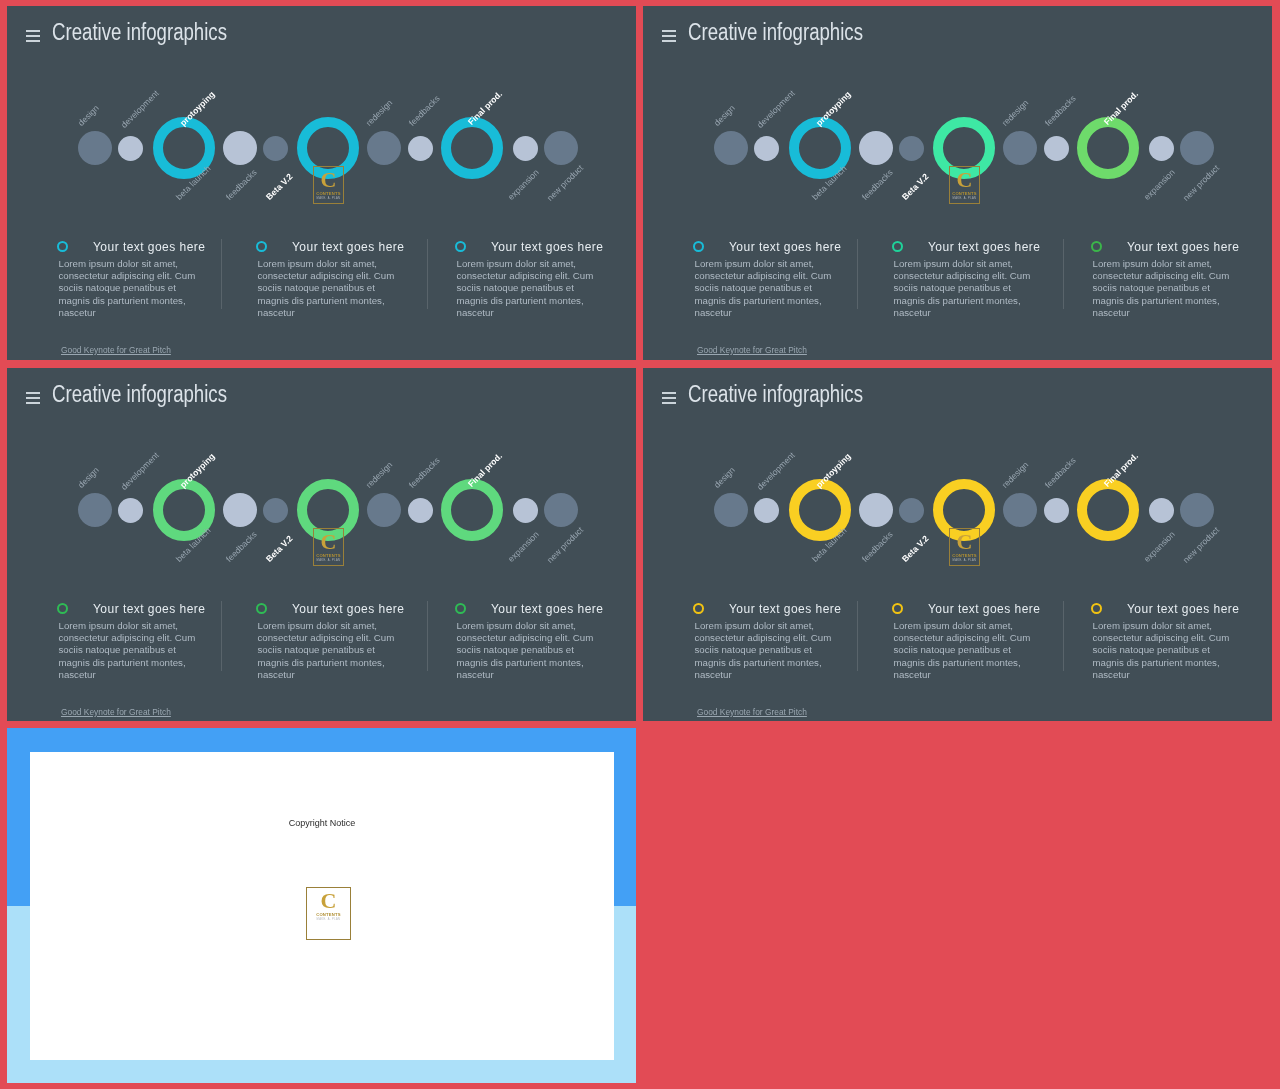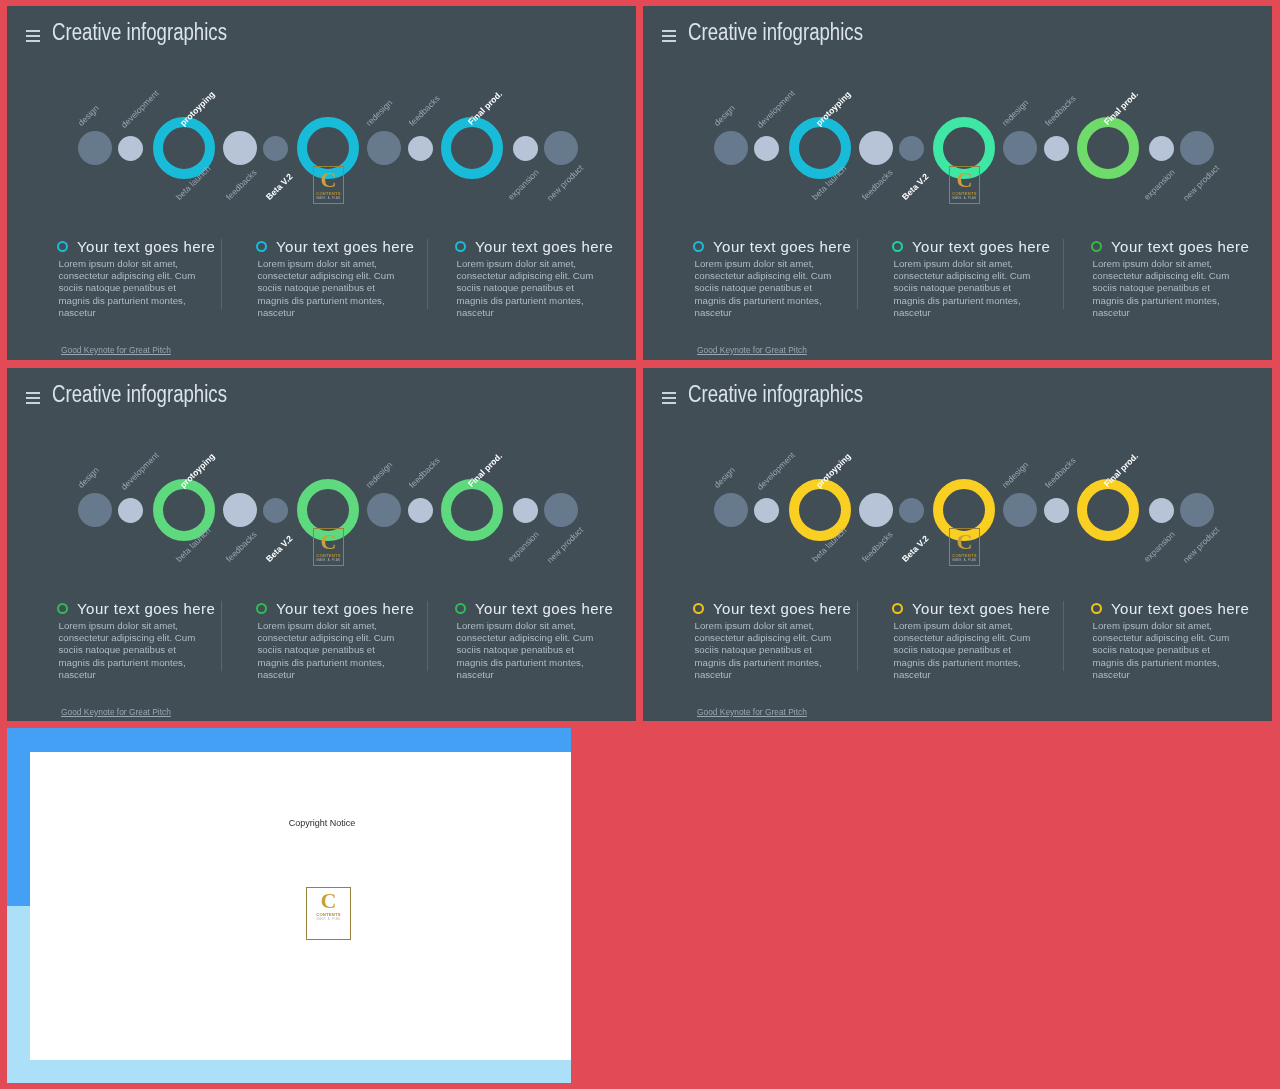--- a/index.html
+++ b/index.html
@@ -3,21 +3,21 @@
 <meta charset="utf-8">
 <style>
   html,body{margin:0;padding:0;}
   body{width:1280px;height:1089px;background:#e24b55;font-family:"Liberation Sans",sans-serif;overflow:hidden;}
   .grid{position:absolute;left:0;top:0;width:1280px;height:1089px;}
   .slide{position:absolute;background:#414e56;overflow:hidden;}
   .s1{left:7px;top:6px;width:629px;height:354px;}
   .s2{left:643px;top:6px;width:629px;height:354px;}
   .s3{left:7px;top:368px;width:629px;height:353px;}
   .s4{left:643px;top:368px;width:629px;height:353px;}
-  .s5{left:7px;top:728px;width:564px;height:355px;background:#7f1d1d;text-decoration:underline;}
+  .s5{left:7px;top:728px;width:629px;height:355px;background:#7f1d1d;text-decoration:underline;}
 
   
   .hamburger{position:absolute;left:19px;top:23.5px;width:14px;height:12px;}
   .hamburger i{position:absolute;left:0;width:14px;height:2px;background:#cbd4da;display:block;}
   .hamburger i:nth-child(1){top:0;}
   .hamburger i:nth-child(2){top:5px;}
   .hamburger i:nth-child(3){top:10px;}
   .slide-title{position:absolute;left:45px;top:15px;font-size:23px;line-height:23px;color:#dce3e9;white-space:nowrap;font-weight:400;
                transform:scaleX(0.81);transform-origin:0 50%;}
 
@@ -26,21 +26,21 @@
   .dot{position:absolute;border-radius:50%;}
   .ring{position:absolute;border-radius:50%;box-sizing:border-box;}
   .tl-label{position:absolute;font-size:8.6px;line-height:9px;color:#98a5b0;white-space:nowrap;transform-origin:0 100%;
             transform:rotate(-45deg);}
   .tl-label.hi{color:#ffffff;font-weight:700;}
 
   
   .cols{position:absolute;left:0;top:0;width:629px;height:354px;}
   .col{position:absolute;top:233px;width:150px;}
   .col .bullet{position:absolute;left:0;top:2px;width:11px;height:11px;border-radius:50%;box-sizing:border-box;border:2.8px solid #1fb6d6;}
-  .col .htxt{position:absolute;left:20px;top:0.5px;font-size:15px;line-height:14px;color:#e7edf1;white-space:nowrap;letter-spacing:0.46px;}
+  .col .htxt{position:absolute;left:36px;top:0.5px;font-size:12px;line-height:14px;color:#e7edf1;white-space:nowrap;letter-spacing:0.46px;}
   .col .body{position:absolute;left:1.5px;top:19px;font-size:9.7px;line-height:12.2px;color:#b0bbc5;width:142px;}
   .vdiv{position:absolute;top:233px;width:1px;height:70px;background:rgba(255,255,255,0.13);}
   .footer{position:absolute;left:54px;top:340px;font-size:8.4px;line-height:9px;color:#9aa7b1;white-space:nowrap;text-decoration:underline;}
 
   
   .logo-badge{position:absolute;width:31px;height:38px;border:0.8px solid #9a8039;box-sizing:border-box;}
   .logo-badge .lc{position:absolute;left:0;right:0;top:2px;text-align:center;font-family:"Liberation Serif",serif;font-weight:700;font-size:22px;line-height:22px;color:#c8a13a;}
   .logo-badge .lt{position:absolute;left:0;right:0;top:24px;text-align:center;font-size:4.2px;letter-spacing:.2px;color:#b08f33;font-weight:700;}
   .logo-badge .lt2{position:absolute;left:0;right:0;top:30px;text-align:center;font-size:2.6px;letter-spacing:.4px;color:#b4b7bb;}
 

